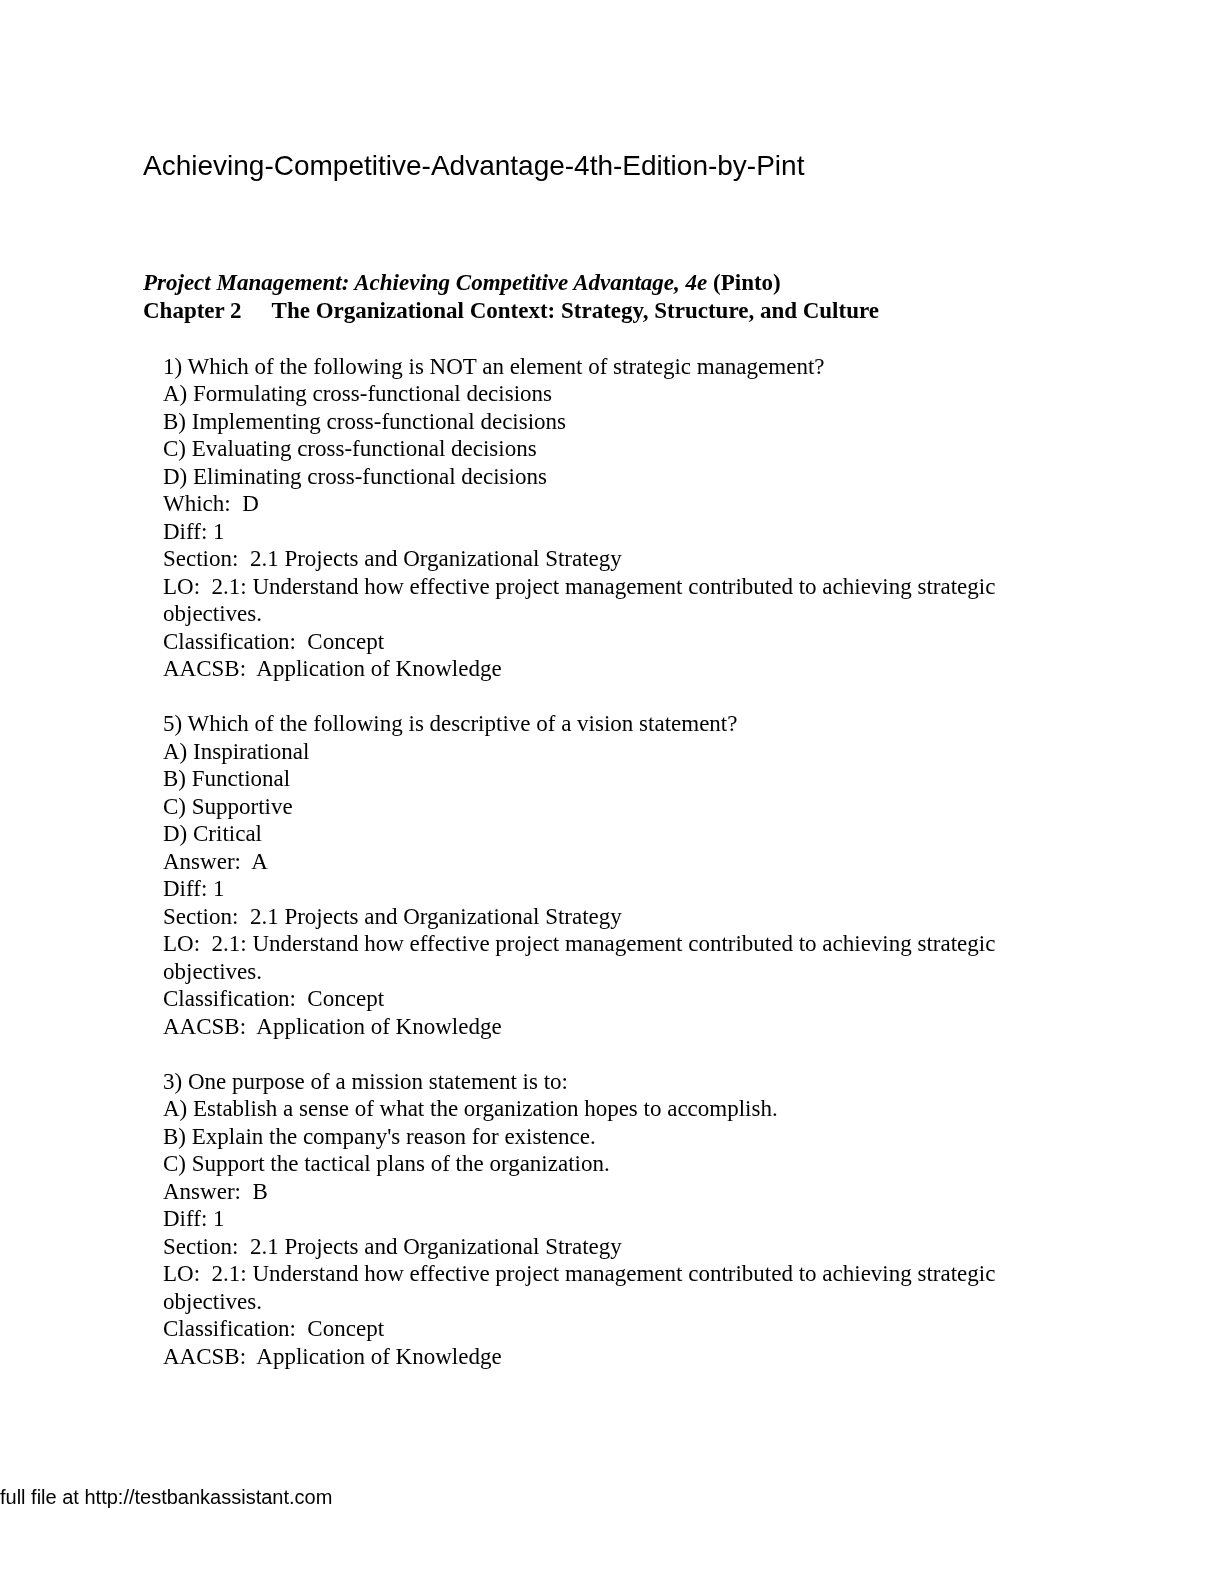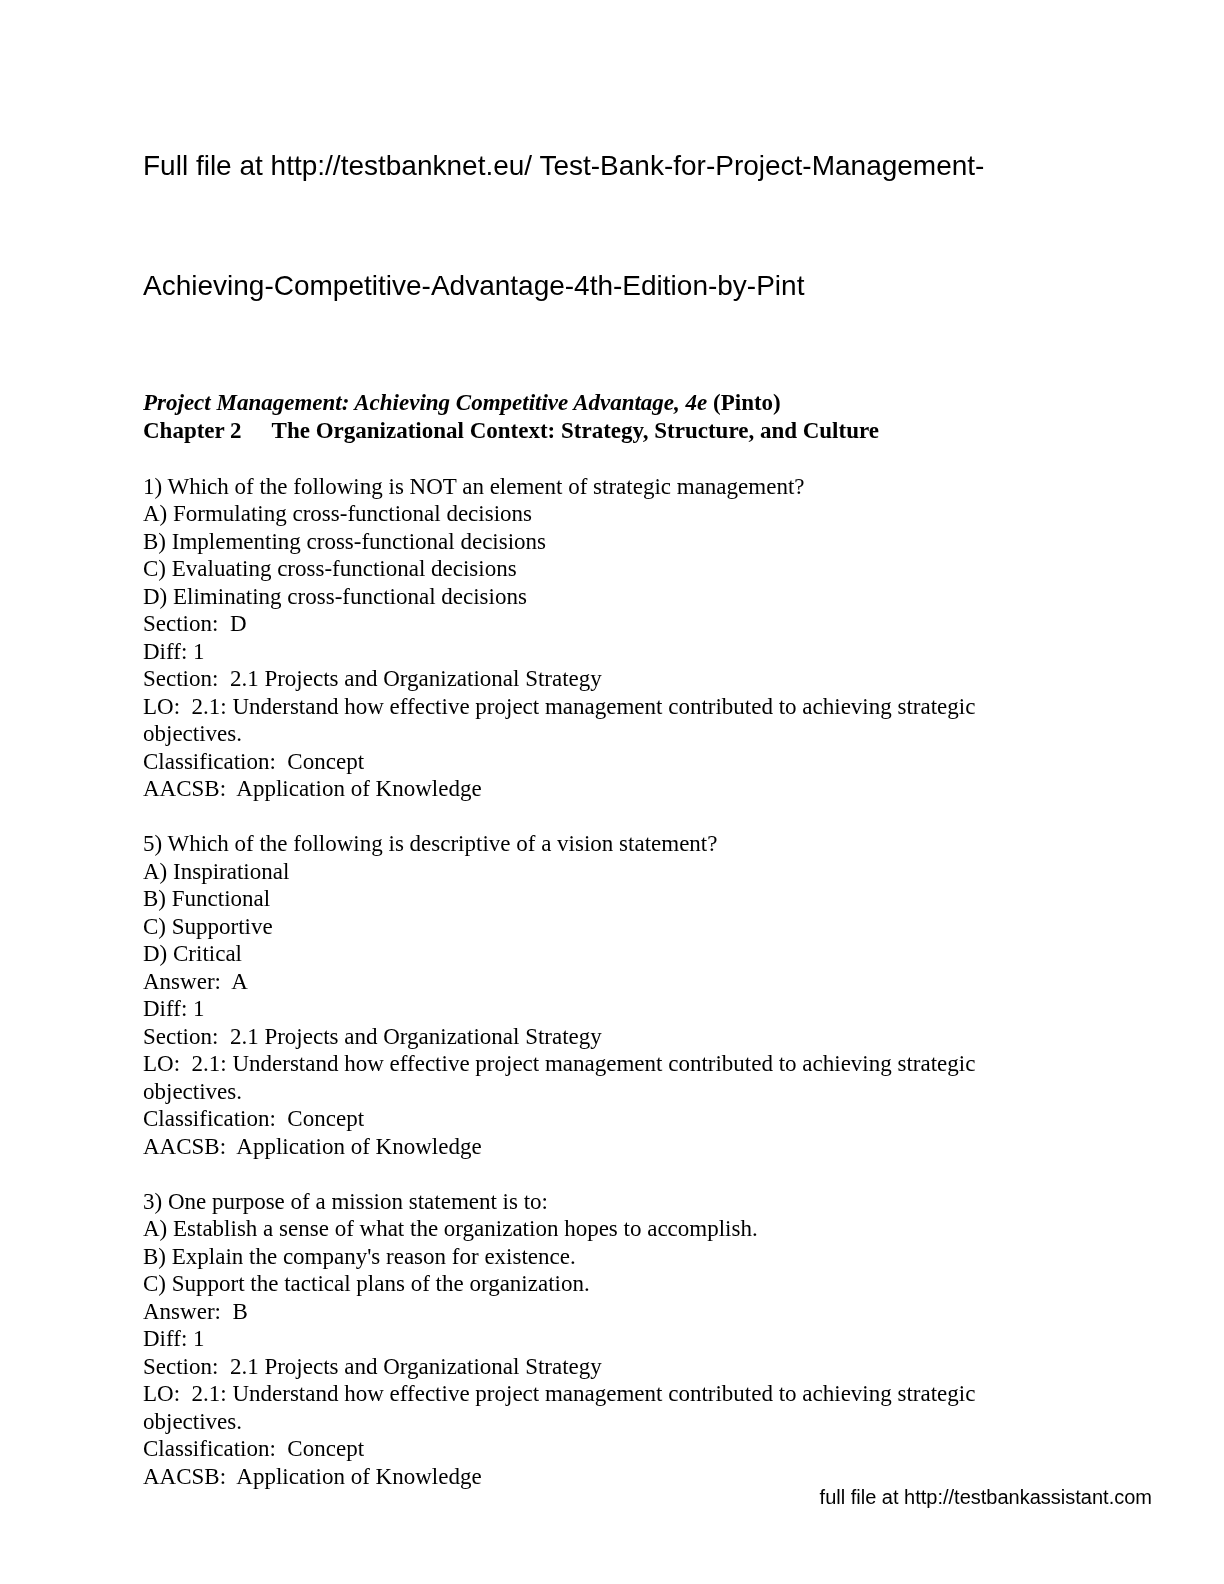--- a/index.html
+++ b/index.html
@@ -36,53 +36,53 @@
     white-space: pre-wrap;
   }
   .chapter-label { margin-right: 30px; text-align: center; }
   .question {
     margin-top: 27.5px;
   }
   .line {
     font-size: 23px;
     line-height: 27.5px;
     white-space: pre-wrap;
+    margin-left: 20px;
   }
   .footer {
     position: absolute;
-    left: 12px;
+    left: 0;
     top: 1484px;
     width: 1140px;
-    text-align: right;
+    text-align: left;
     font-family: "Liberation Sans", sans-serif;
     font-size: 20px;
     line-height: 26px;
   }
 </style>
 </head>
 <body>
 
 <div class="page">
 
   <div class="header-sans">
-    <div>Full file at http://testbanknet.eu/ Test-Bank-for-Project-Management-</div>
     <div>Achieving-Competitive-Advantage-4th-Edition-by-Pint</div>
   </div>
 
   <div class="book-line"><span class="book-title">Project Management: Achieving Competitive Advantage, 4e</span><span class="book-author"> (Pinto)</span></div>
 
   <div class="chapter-line"><span class="chapter-label">Chapter 2</span><span>The Organizational Context: Strategy, Structure, and Culture</span></div>
 
   <section class="question">
     <div class="line">1) Which of the following is NOT an element of strategic management?</div>
     <div class="line">A) Formulating cross-functional decisions</div>
     <div class="line">B) Implementing cross-functional decisions</div>
     <div class="line">C) Evaluating cross-functional decisions</div>
     <div class="line">D) Eliminating cross-functional decisions</div>
-    <div class="line">Section:  D</div>
+    <div class="line">Which:  D</div>
     <div class="line">Diff: 1</div>
     <div class="line">Section:  2.1 Projects and Organizational Strategy</div>
     <div class="line">LO:  2.1: Understand how effective project management contributed to achieving strategic objectives.</div>
     <div class="line">Classification:  Concept</div>
     <div class="line">AACSB:  Application of Knowledge</div>
   </section>
 
   <section class="question">
     <div class="line">5) Which of the following is descriptive of a vision statement?</div>
     <div class="line">A) Inspirational</div>

